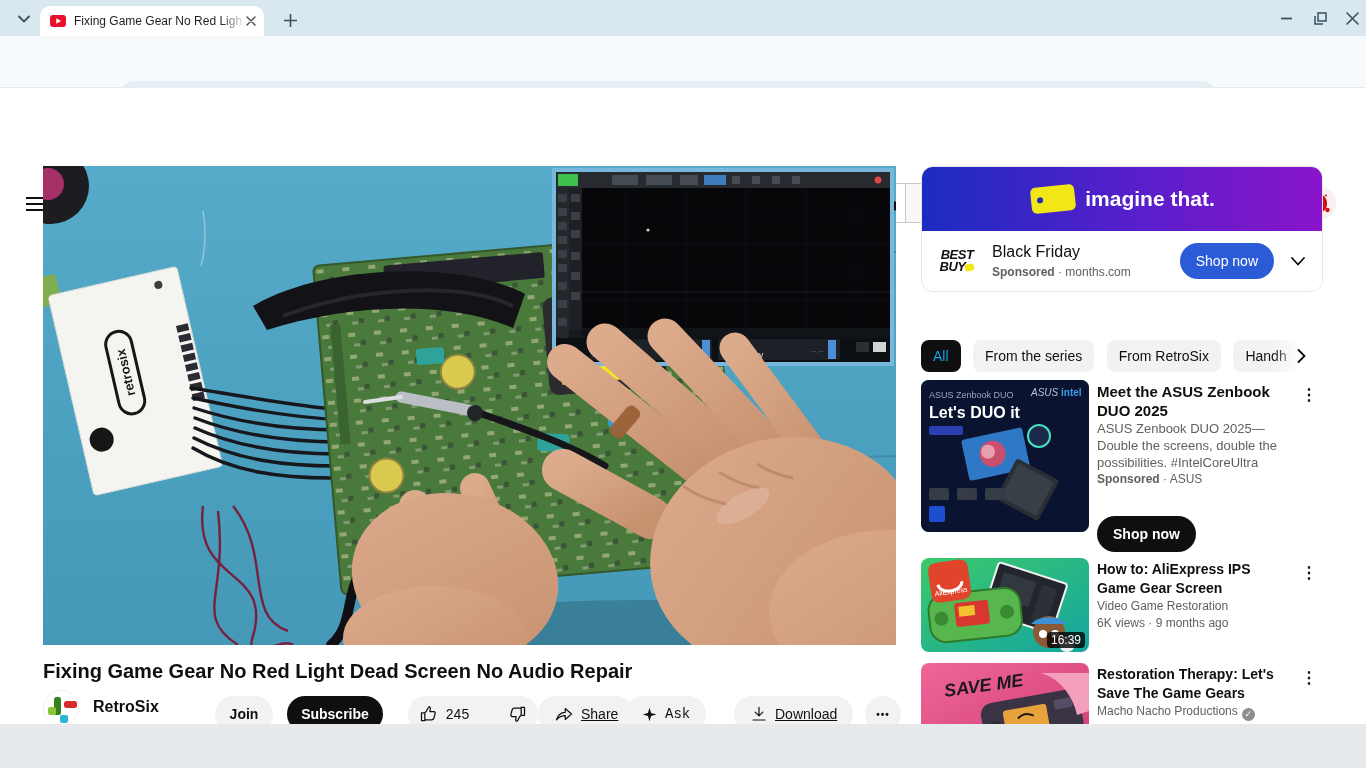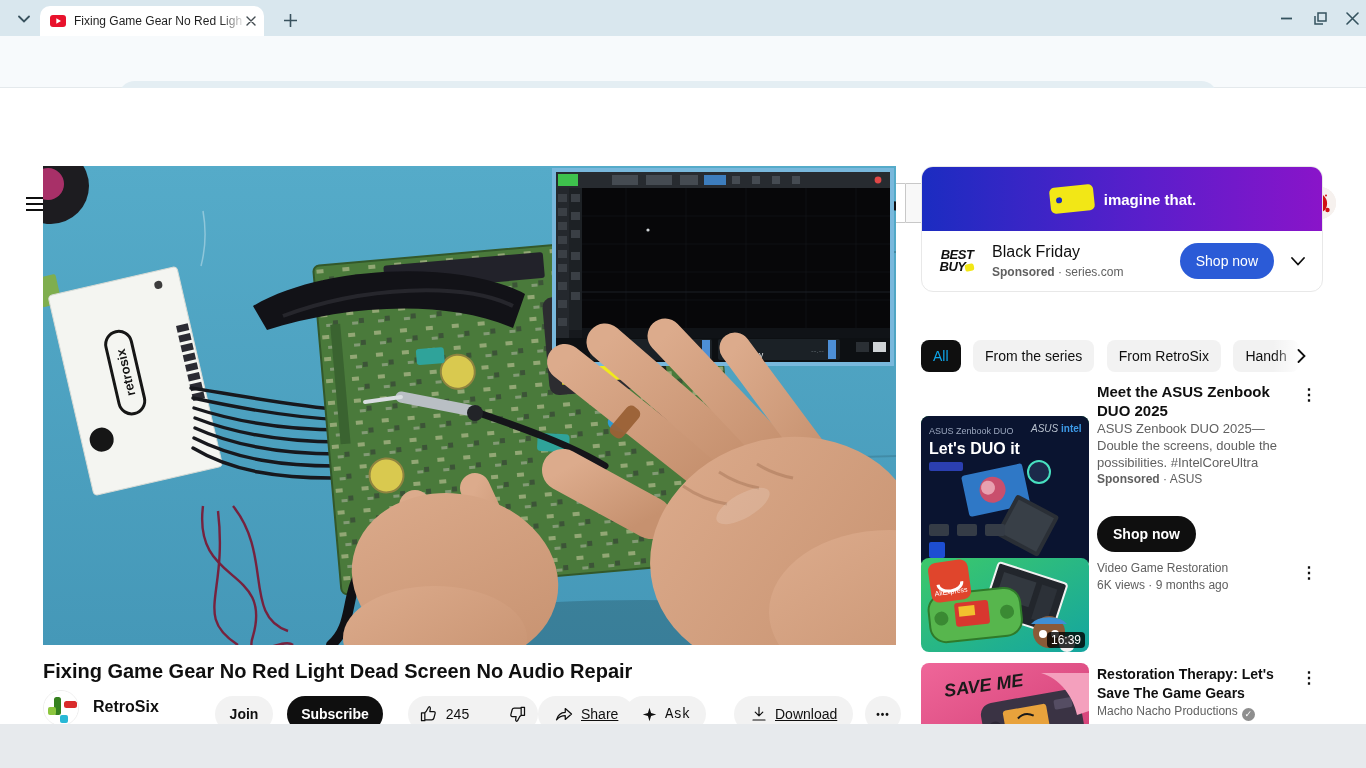--- a/index.html
+++ b/index.html
@@ -45,21 +45,21 @@
   #like-group { left:365px; width:130px; padding:0; }
   #like-divider { width:1px; height:22px; background:#d9d9d9; }
   #more-btn { left:822px; width:36px; letter-spacing:1px; font-weight:bold; }
 
   
   #sidebar { left:921px; top:166px; width:402px; height:602px; }
   #ad-card { left:0; top:0; width:402px; border:1px solid #e8e8e8; border-radius:12px; overflow:hidden; background:#fff; }
   #ad-banner { width:402px; height:64px; background:linear-gradient(90deg,#1b2cc1,#5a1ecb 55%,#8a14c9); display:flex; align-items:center; justify-content:center; gap:10px; position:relative; }
   #ad-banner .tag { width:44px; height:26px; background:#f2e716; border-radius:5px; transform:rotate(-6deg); position:relative; }
   #ad-banner .tag::before { content:""; position:absolute; left:6px; top:10px; width:6px; height:6px; border-radius:50%; background:#1b2cc1; }
-  #ad-banner-text { color:#fff; font-weight:bold; font-size:15px; }
+  #ad-banner-text { color:#fff; font-weight:bold; font-size:21px; }
   #ad-info { display:flex; align-items:center; padding:12px; gap:12px; }
   #bb-logo { width:46px; text-align:center; font-style:italic; font-weight:bold; font-size:13px; line-height:12px; color:#101010; letter-spacing:-0.5px; }
   #bb-logo .yellowtag { display:inline-block; width:9px; height:7px; background:#f2e716; border-radius:2px; transform:rotate(-12deg); }
   #ad-title { font-size:16px; color:#0f0f0f; }
   .sponsor-line { font-size:12px; color:#606060; margin-top:4px; }
   .sponsor-line b { color:#606060; }
   #ad-cta { margin-left:auto; height:36px; padding:0 16px; border-radius:18px; background:#2b5bd7; color:#fff; font-size:14px; display:flex; align-items:center; }
   #ad-chevron { width:24px; height:24px; display:flex; align-items:center; justify-content:center; color:#0f0f0f; }
 
   #chips { left:0; top:174px; width:402px; height:32px; overflow:hidden; white-space:nowrap; }
@@ -513,21 +513,21 @@
     <div id="ad-info">
       <div id="bb-logo">
         <span>BEST</span><br>
         <span>BUY</span><span class="yellowtag"></span>
       </div>
       <div>
         <div id="ad-title">Black Friday</div>
         <div class="sponsor-line">
           <b>Sponsored</b>
           <span>·</span>
-          <span>series.com</span>
+          <span>months.com</span>
         </div>
       </div>
       <div id="ad-cta">
           <span>Shop now</span>
         </div>
       <div id="ad-chevron">
         <svg width="14" height="9" viewBox="0 0 14 9">
             <path d="M1 1 L7 7.5 L13 1" fill="none" stroke="#0f0f0f" stroke-width="1.8" stroke-linecap="round"></path>
           </svg>
       </div>
@@ -541,21 +541,21 @@
     <span class="chip">Handh</span>
   </div>
   <div id="chips-fade" class="abs"></div>
   <div id="chips-arrow" class="abs">
     <svg width="9" height="14" viewBox="0 0 9 14">
         <path d="M1.5 1 L7.5 7 L1.5 13" fill="none" stroke="#0f0f0f" stroke-width="1.8" stroke-linecap="round"></path>
       </svg>
   </div>
 
   <div class="sug-row" style="top:214px;height:172px;">
-    <div class="sug-thumb" style="height:152px;background:#15803d;margin-top:36px;">
+    <div class="sug-thumb" style="height:152px;background:#15803d;">
       <svg width="168" height="152" viewBox="0 0 168 152">
         <rect width="168" height="152" fill="#0a1430"></rect>
         <text x="8" y="18" font-size="9" fill="#9aa6bd" font-family="Liberation Sans, sans-serif">ASUS Zenbook DUO</text>
         <text x="8" y="38" font-size="16" font-weight="bold" fill="#ffffff" font-family="Liberation Sans, sans-serif">Let's DUO it</text>
         <rect x="8" y="46" width="34" height="9" rx="2" fill="#2b3fb0"></rect>
         <text x="110" y="16" font-size="10" fill="#b9c2cf" font-style="italic" font-family="Liberation Sans, sans-serif">ASUS</text>
         <text x="140" y="16" font-size="10" font-weight="bold" fill="#3d9be9" font-family="Liberation Sans, sans-serif">intel</text>
         <g transform="translate(40,60) rotate(-12)">
           <rect width="62" height="42" rx="3" fill="#2f78c6"></rect>
           <circle cx="28" cy="20" r="13" fill="#c94f6d"></circle>
@@ -620,20 +620,21 @@
             <circle cx="128" cy="74" r="16" fill="#8a5a38"></circle>
             <path d="M110 66 a20 12 0 0 1 36 0 Z" fill="#3f8fd4"></path>
             <circle cx="122" cy="76" r="4" fill="#fff"></circle>
             <circle cx="134" cy="76" r="4" fill="#fff"></circle>
             <circle cx="146" cy="86" r="8" fill="#f2f2f2"></circle>
           </g>
       </svg>
       <span class="duration">16:39</span>
     </div>
     <div class="sug-text">
+      <div class="sug-title">How to: AliExpress IPS Game Gear Screen</div>
       <div class="sug-meta">Video Game Restoration</div>
       <div class="sug-meta" style="margin-top:0;">6K views · 9 months ago</div>
     </div>
     <div class="sug-kebab">⋮</div>
   </div>
 
   <div class="sug-row" style="top:497px;height:94px;">
     <div class="sug-thumb" style="height:94px;">
       <svg width="168" height="94" viewBox="0 0 168 94">
         <defs>

